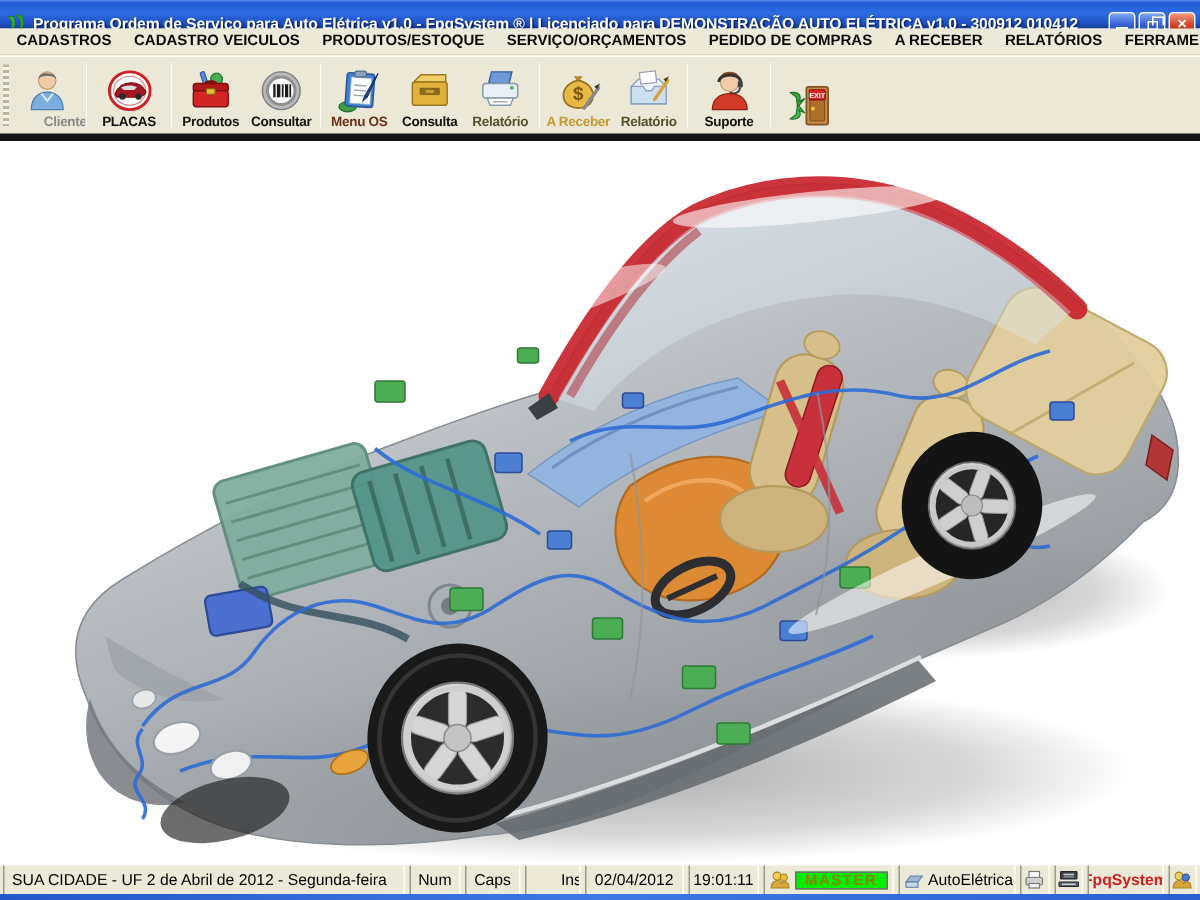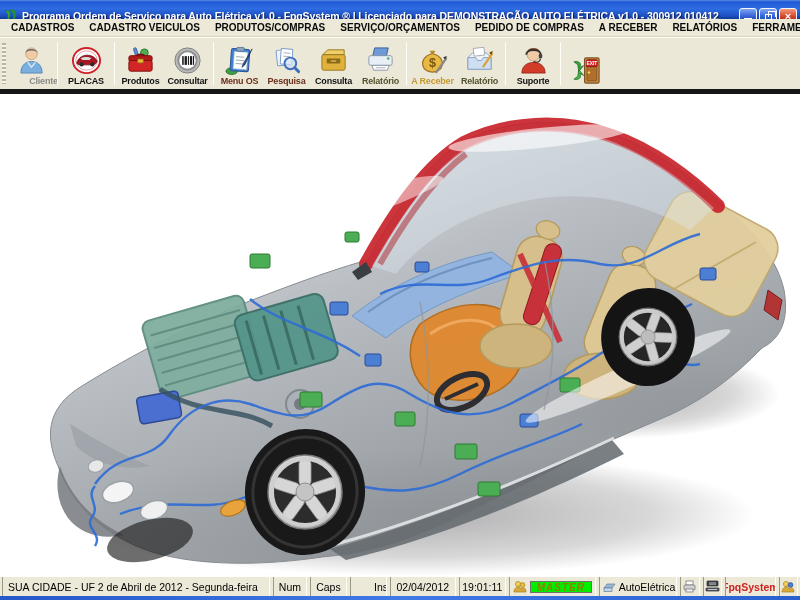--- a/index.html
+++ b/index.html
@@ -87,21 +87,21 @@
       <span class="win-btn">
           <span class="ic-restore"></span>
         </span>
       <span class="win-btn close">×</span>
     </span>
   </div>
 
   <div class="menubar">
     <span class="menu-item">CADASTROS</span>
     <span class="menu-item">CADASTRO VEICULOS</span>
-    <span class="menu-item">PRODUTOS/COMPRAS</span>
+    <span class="menu-item">PRODUTOS/ESTOQUE</span>
     <span class="menu-item">SERVIÇO/ORÇAMENTOS</span>
     <span class="menu-item">PEDIDO DE COMPRAS</span>
     <span class="menu-item">A RECEBER</span>
     <span class="menu-item">RELATÓRIOS</span>
     <span class="menu-item">FERRAMENTAS</span>
 
   </div>
 
   <div class="toolbar">
     <div class="grip"></div>
@@ -183,33 +183,20 @@
             <rect x="7" y="4" width="19" height="23" rx="2" fill="#3f7fd6" stroke="#2a548e" stroke-width="1" transform="rotate(4 16 15)"></rect>
             <rect x="10" y="7" width="14" height="18" fill="#fdfdfd" stroke="#9bb" stroke-width="0.6" transform="rotate(4 17 16)"></rect>
             <rect x="13" y="2.5" width="8" height="4" rx="1.5" fill="#8aa4c0" stroke="#4a6a8a" stroke-width="0.8"></rect>
             <line x1="12.5" y1="12" x2="21" y2="12.7" stroke="#9aa" stroke-width="1"></line>
             <line x1="12.3" y1="15.5" x2="20.7" y2="16.2" stroke="#9aa" stroke-width="1"></line>
             <line x1="12" y1="19" x2="20.4" y2="19.7" stroke="#9aa" stroke-width="1"></line>
             <path d="M29 4 L20 19 L18.5 23 L21.5 20.5 Z" fill="#2a4a8a" stroke="#16305e" stroke-width="0.7"></path>
           </svg>
         </span>
         <span class="tb-label" style="color: rgb(107, 47, 26);">Menu OS</span>
-      </div>
-      <div class="tb-btn">
-        <span>
-          <svg viewBox="0 0 32 32" width="33" height="31">
-            <rect x="6" y="5" width="12" height="16" rx="1" fill="#eef3fa" stroke="#7a9cc6" stroke-width="1" transform="rotate(-6 12 13)"></rect>
-            <rect x="10" y="4" width="12" height="16" rx="1" fill="#ffffff" stroke="#7a9cc6" stroke-width="1" transform="rotate(4 16 12)"></rect>
-            <line x1="13" y1="8" x2="20" y2="8.6" stroke="#aab" stroke-width="1"></line>
-            <line x1="12.8" y1="11.5" x2="19.8" y2="12.1" stroke="#aab" stroke-width="1"></line>
-            <circle cx="20" cy="19" r="6" fill="#cfe2f6" fill-opacity="0.75" stroke="#3f6fb8" stroke-width="2"></circle>
-            <line x1="24.5" y1="23.5" x2="28.5" y2="27.5" stroke="#3f6fb8" stroke-width="3" stroke-linecap="round"></line>
-          </svg>
-        </span>
-        <span class="tb-label" style="color: rgb(107, 47, 26);">Pesquisa</span>
       </div>
       <div class="tb-btn">
         <span>
           <svg viewBox="0 0 32 32" width="33" height="31">
             <path d="M5 10 L10 5 L27 5 L27 10 Z" fill="#f0cf6a" stroke="#9a7820" stroke-width="1"></path>
             <rect x="4" y="10" width="24" height="16" rx="2" fill="#e0b23c" stroke="#9a7820" stroke-width="1"></rect>
             <rect x="9" y="14" width="14" height="5" rx="1" fill="#8a6a1a"></rect>
             <rect x="13" y="15.5" width="6" height="2" rx="1" fill="#c9a138"></rect>
           </svg>
         </span>
@@ -479,21 +466,21 @@
     <div class="sb-panel sb-date">02/04/2012</div>
     <div class="sb-panel sb-time">19:01:11</div>
     <div class="sb-panel sb-master">
       <span style="display:flex;">
         <svg width="14" height="13" viewBox="0 0 14 13">
           <circle cx="5" cy="4" r="2.6" fill="#f2cf5a" stroke="#a8821a" stroke-width="0.7"></circle>
           <circle cx="9.5" cy="5" r="2.4" fill="#e8bc3c" stroke="#a8821a" stroke-width="0.7"></circle>
           <path d="M1 12 C1 8 4 7 5 7 C7 7 8 8 8 9 C9 8 10 7.5 11 8 C13 8.5 13 12 13 12 Z" fill="#d9a83c" stroke="#a8821a" stroke-width="0.7"></path>
         </svg>
       </span>
-      <span class="master-box" style="color: rgb(139, 128, 0); background: rgb(0, 238, 0); font-style: italic;">MASTER</span>
+      <span class="master-box" style="color: rgb(139, 128, 0); background: rgb(0, 238, 0);">MASTER</span>
     </div>
     <div class="sb-panel sb-app">
       <span style="display:flex;">
         <svg width="13" height="12" viewBox="0 0 13 12">
           <path d="M1 7 L4 3 L12 3 L9 7 Z" fill="#9db8d2" stroke="#5b7fa6" stroke-width="0.7"></path>
           <rect x="1" y="7" width="8" height="3.5" fill="#c7d7e6" stroke="#5b7fa6" stroke-width="0.7"></rect>
         </svg>
       </span>
       <span>AutoElétrica 1.0</span>
     </div>

